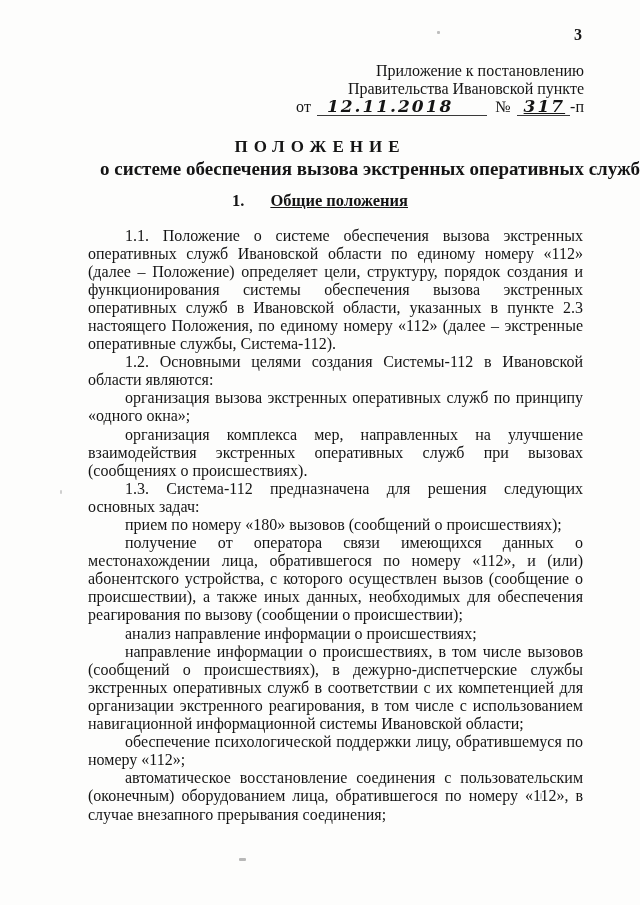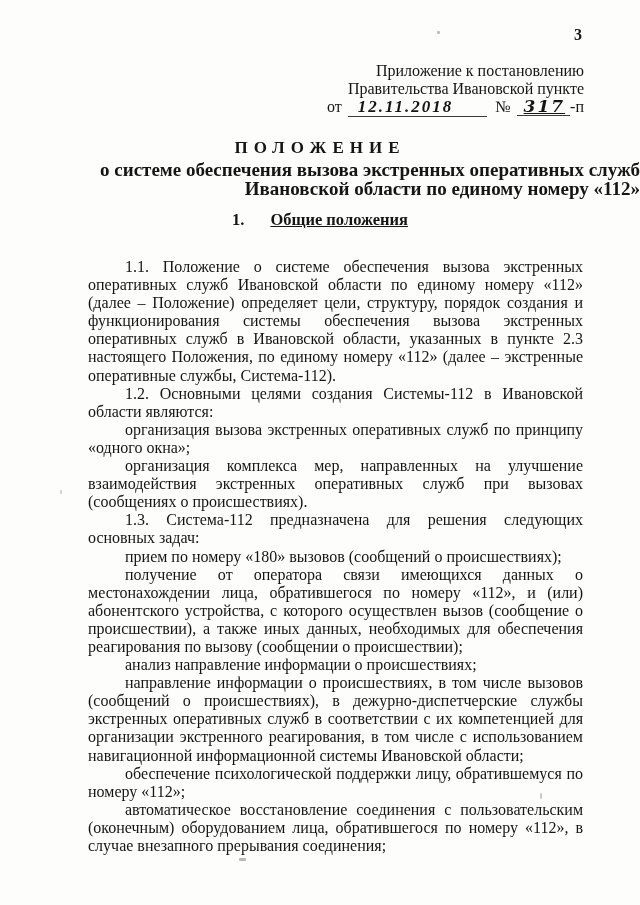--- a/index.html
+++ b/index.html
@@ -33,21 +33,21 @@
   .appendix-doc-line { margin-top: 1px; white-space: nowrap; }
   .hand {
     font-family: "DejaVu Serif", serif;
     font-style: italic;
     font-weight: bold;
     font-size: 17px;
     letter-spacing: 2px;
     display: inline-block;
   }
   .underl { border-bottom: 1.2px solid #3a3a3a; line-height: 16px; }
-  .date-span { padding: 0 34px 1px 10px; margin: 0 8px 0 6px; font-family: Liberation Serif, serif; }
+  .date-span { padding: 0 34px 1px 10px; margin: 0 8px 0 6px; }
   .num-span  { padding: 0 5px 1px 7px; margin-left: 6px; text-decoration: underline; }
   .doc-title {
     margin-top: 21px;
     text-align: center;
     font-weight: bold;
     font-size: 17px;
     letter-spacing: 6px;
   }
   .doc-subtitle {
     margin-top: 3px;
@@ -57,21 +57,21 @@
     line-height: 18.5px;
   }
   .section-heading {
     margin-top: 12px;
     text-align: center;
     font-weight: bold;
     font-size: 16.5px;
   }
   .sec-title { margin-left: 26px; text-decoration: underline; }
   .body-text {
-    margin: 28px 57px 0 88px;
+    margin: 16px 57px 0 88px;
     font-size: 16px;
     line-height: 18.1px;
     text-align: justify;
     text-align-last: left;
   }
   .body-text p {
     margin: 0;
     text-indent: 37px;
   }
   .artifact {
@@ -96,21 +96,20 @@
     <div>Правительства Ивановской пункте</div>
     <div class="appendix-doc-line">
       <span>от</span><span class="hand underl date-span">12.11.2018</span><span>№</span><span class="hand underl num-span">317</span><span>-п</span>
     </div>
   </div>
 
   <div class="doc-title">ПОЛОЖЕНИЕ</div>
 
   <div class="doc-subtitle">
     <div>о системе обеспечения вызова экстренных оперативных служб</div>
-    <div>Ивановской области по единому номеру «112»</div>
   </div>
 
   <div class="section-heading">
     <span>1.</span><span class="sec-title">Общие положения</span>
   </div>
 
   <div class="body-text">
       <p class="para">1.1. Положение о системе обеспечения вызова экстренных оперативных служб Ивановской области по единому номеру «112» (далее – Положение) определяет цели, структуру, порядок создания и функционирования системы обеспечения вызова экстренных оперативных служб в Ивановской области, указанных в пункте 2.3 настоящего Положения, по единому номеру «112» (далее – экстренные оперативные службы, Система-112).</p>
       <p class="para">1.2. Основными целями создания Системы-112 в Ивановской области являются:</p>
       <p class="para">организация вызова экстренных оперативных служб по принципу «одного окна»;</p>

